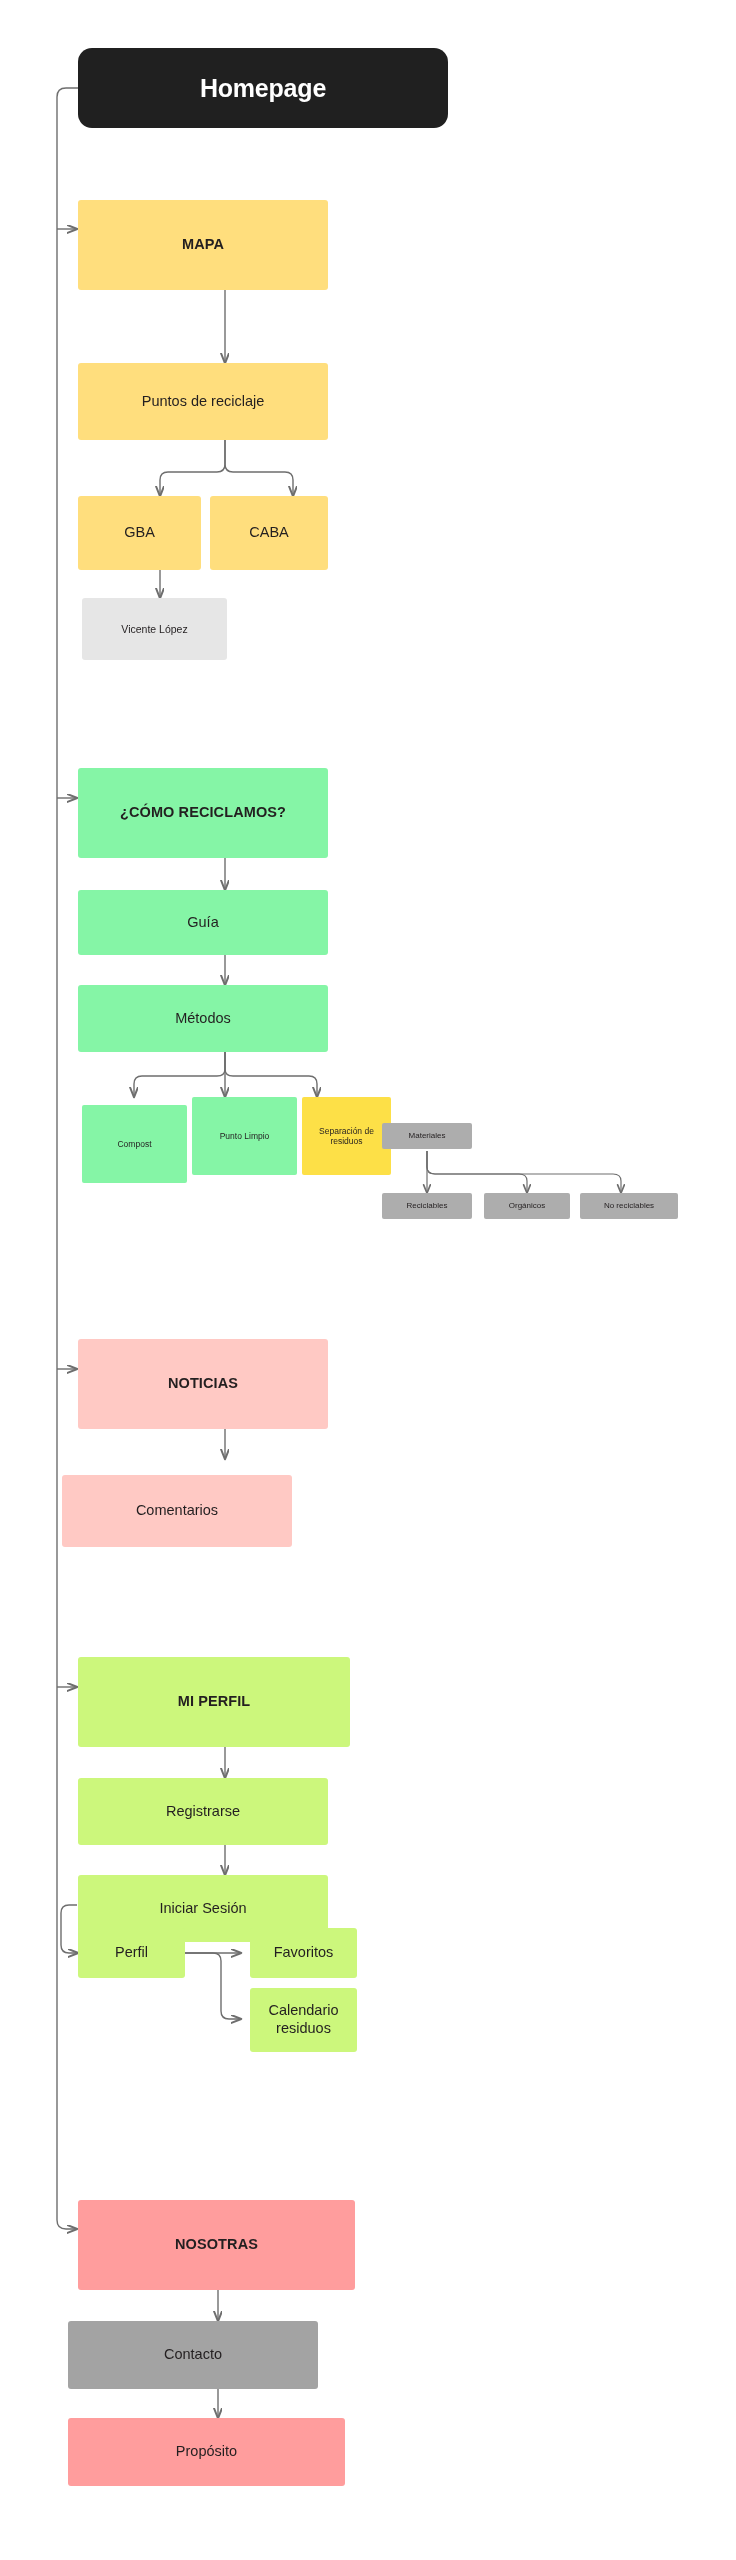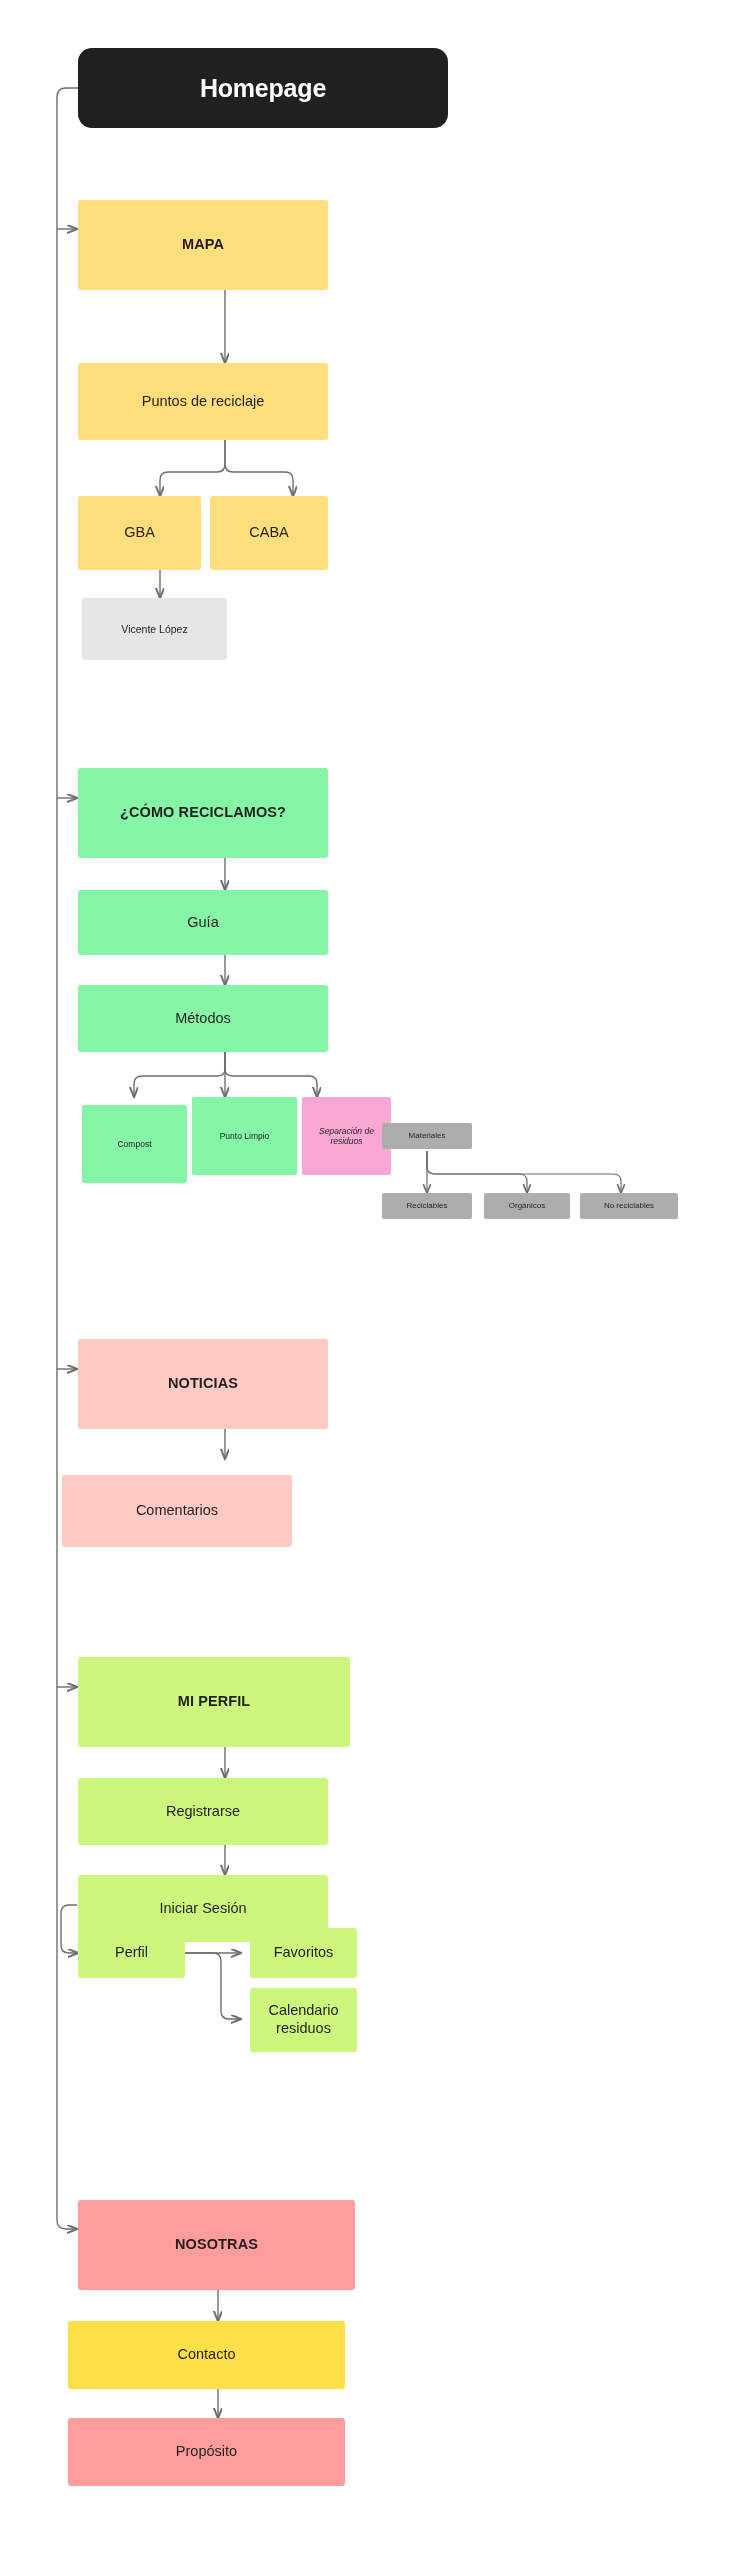--- a/index.html
+++ b/index.html
@@ -112,21 +112,21 @@
   <div class="node section" style="left:78px; top:768px; width:250px; height:90px; background:#85F5A6;">¿CÓMO RECICLAMOS?</div>
 
   <div class="node plain" style="left:78px; top:890px; width:250px; height:65px; background:#85F5A6;">Guía</div>
 
   <div class="node plain" style="left:78px; top:985px; width:250px; height:67px; background:#85F5A6;">Métodos</div>
 
   <div class="node tiny" style="left:82px; top:1097px; width:105px; height:78px; background:#85F5A6;margin-top:8px;">Compost</div>
 
   <div class="node tiny" style="left:192px; top:1097px; width:105px; height:78px; background:#85F5A6;">Punto Limpio</div>
 
-  <div class="node tiny" style="left:302px; top:1097px; width:89px; height:78px; background:#f9a8d4;font-style:italic;">Separación de residuos</div>
+  <div class="node tiny" style="left:302px; top:1097px; width:89px; height:78px; background:#fde047;">Separación de residuos</div>
 
   <div class="node chip" style="left:382px; top:1123px; width:90px; height:26px; background:#ADADAD;">Materiales</div>
 
   <div class="node chip" style="left:382px; top:1193px; width:90px; height:26px; background:#ADADAD;">Reciclables</div>
 
   <div class="node chip" style="left:484px; top:1193px; width:86px; height:26px; background:#ADADAD;">Orgánicos</div>
 
   <div class="node chip" style="left:580px; top:1193px; width:98px; height:26px; background:#ADADAD;">No reciclables</div>
 
   <div class="node section" style="left:78px; top:1339px; width:250px; height:90px; background:#FFC9C4;">NOTICIAS</div>
@@ -140,17 +140,17 @@
   <div class="node plain" style="left:78px; top:1875px; width:250px; height:67px; background:#CCF77C;">Iniciar Sesión</div>
 
   <div class="node plain" style="left:78px; top:1928px; width:107px; height:50px; background:#CCF77C;">Perfil</div>
 
   <div class="node plain" style="left:250px; top:1928px; width:107px; height:50px; background:#CCF77C;">Favoritos</div>
 
   <div class="node plain" style="left:250px; top:1988px; width:107px; height:64px; background:#CCF77C;">Calendario residuos</div>
 
   <div class="node section" style="left:78px; top:2200px; width:277px; height:90px; background:#FF9D9D;">NOSOTRAS</div>
 
-  <div class="node plain" style="left:68px; top:2321px; width:277px; height:68px; background:#fde047;">Contacto</div>
+  <div class="node plain" style="left:68px; top:2321px; width:250px; height:68px; background:#a3a3a3;">Contacto</div>
 
   <div class="node plain" style="left:68px; top:2418px; width:277px; height:68px; background:#FF9D9D;">Propósito</div>
 
 </div>
 
 </body></html>

